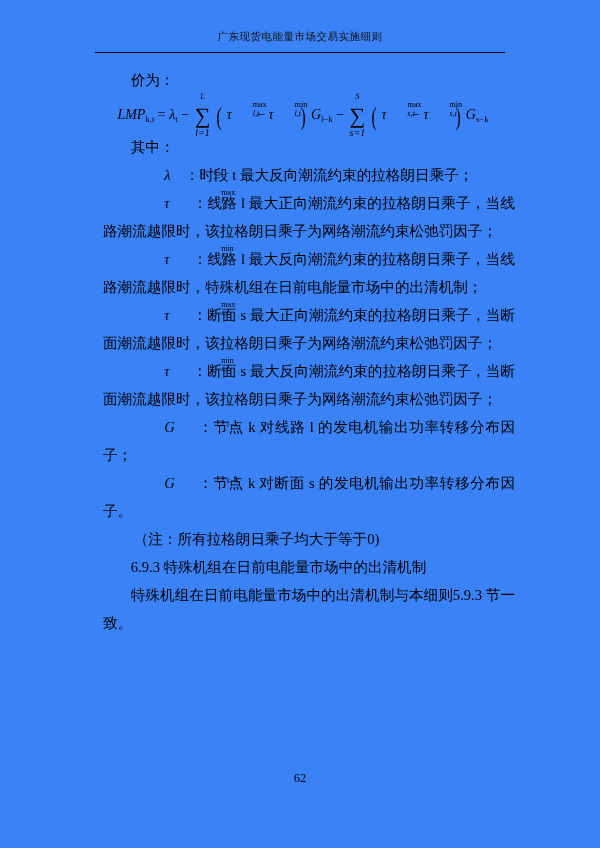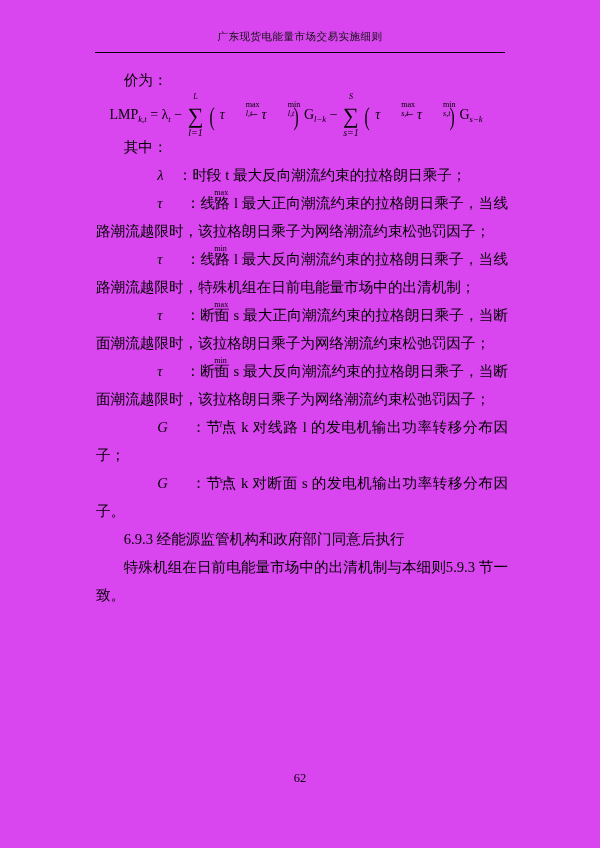--- a/index.html
+++ b/index.html
@@ -13,21 +13,21 @@
     font-family: "Liberation Serif", serif;
     color: #000000;
     overflow: hidden;
   }
   .page {
     position: relative;
     width: 600px;
     height: 848px;
     box-sizing: border-box;
     padding: 0;
-    background: #d946ef;
+    background: #3b82f6;
   }
   .header {
     position: absolute;
     top: 30px;
     left: 95px;
     width: 410px;
     text-align: center;
     font-family: "DejaVu Sans", sans-serif;
     font-size: 10.5px;
     letter-spacing: 0.5px;
@@ -36,21 +36,21 @@
   .header-rule {
     position: absolute;
     top: 52px;
     left: 95px;
     width: 410px;
     border-bottom: 1px solid #000;
   }
   .content {
     position: absolute;
     top: 66px;
-    left: 96px;
+    left: 103px;
     width: 412px;
     font-size: 14.6px;
     line-height: 1.92;
     text-align: justify;
     color: #000;
   }
   .p {
     margin: 0 0 0 0;
     text-indent: 0;
   }
@@ -65,25 +65,25 @@
     text-align: center;
     font-family: "Liberation Serif", serif;
   }
   .formula {
     display: inline-block;
     font-size: 14px;
     white-space: nowrap;
     transform: translateX(-6px);
   }
   .it {
+    font-style: italic;
   }
   .sub {
     font-size: 0.62em;
     vertical-align: -0.32em;
-    font-style: italic;
   }
   .bigop {
     display: inline-block;
     position: relative;
     font-size: 22px;
     line-height: 0.8;
     vertical-align: -0.18em;
     margin: 0 1px 0 2px;
   }
   .bigop .lim-top {
@@ -243,23 +243,24 @@
     </div>
 
     <div class="p indent2">
       <span class="inline-sym"><span class="it">G</span><span class="is-sub">l−k</span><span class="is-pad"></span></span><span>：节点 k 对线路 l 的发电机输出功率转移分布因子；</span>
     </div>
 
     <div class="p indent2">
       <span class="inline-sym"><span class="it">G</span><span class="is-sub">s−k</span><span class="is-pad"></span></span><span>：节点 k 对断面 s 的发电机输出功率转移分布因子。</span>
     </div>
 
-
-
-    <div class="p indent1">6.9.3 经能源监管机构和政府部门同意后执行</div>
+    <div class="p indent2">（注：所有拉格朗日乘子均大于等于0)</div>
+
+
+    <div class="p indent1">6.9.3 特殊机组在日前电能量市场中的出清机制</div>
 
     <div class="p indent1">特殊机组在日前电能量市场中的出清机制与本细则5.9.3 节一致。</div>
 
   </div>
 
   <div class="pagenum">62</div>
 
 </div>
 
 </body></html>

